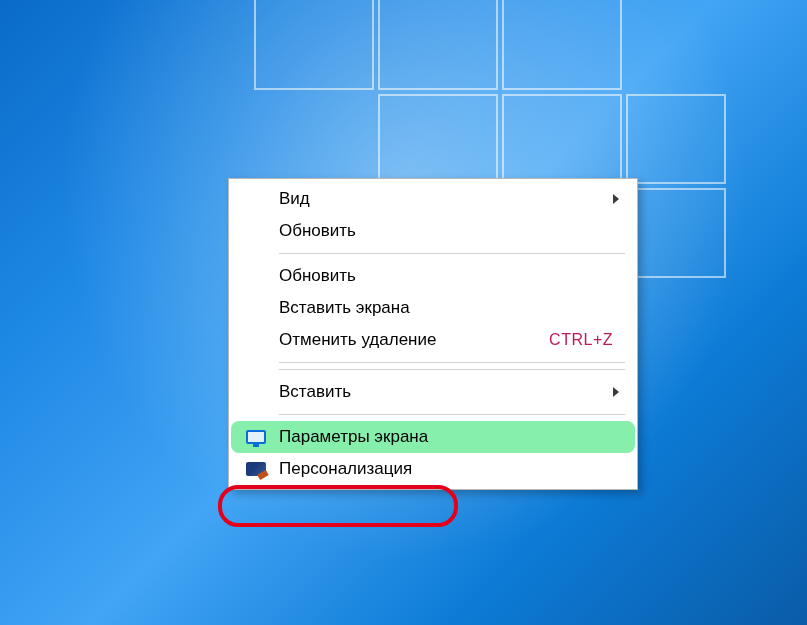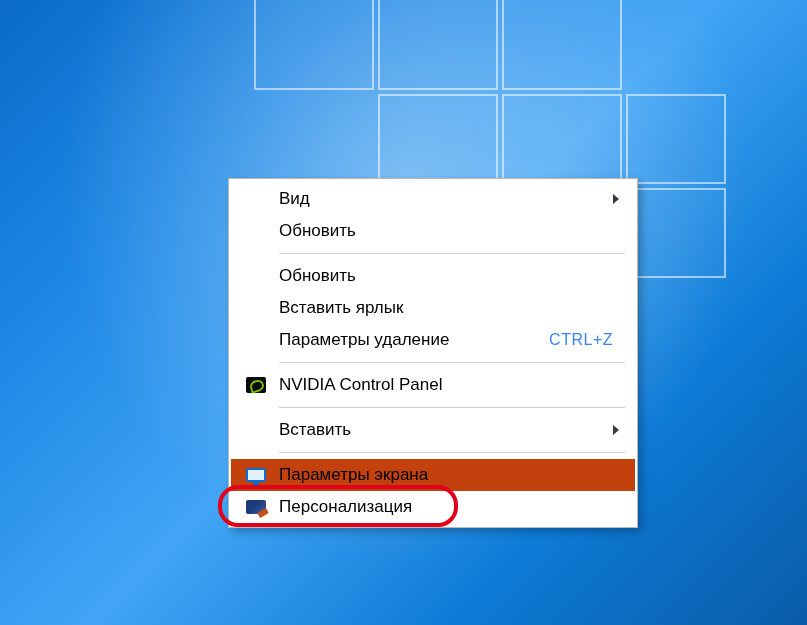--- a/index.html
+++ b/index.html
@@ -45,41 +45,42 @@
     }
     .menu-item {
       display: flex;
       align-items: center;
       height: 32px;
       padding: 0 12px 0 48px;
       position: relative;
       white-space: nowrap;
     }
     .menu-item.hovered {
-      background: #c2410c;
+      background: #86efac;
+      border-radius: 8px;
     }
     .menu-sep {
       height: 1px;
       background: #d0d0d0;
       margin: 6px 10px 6px 48px;
     }
     .arrow {
       position: absolute;
       right: 16px;
       top: 50%;
       transform: translateY(-50%);
       width: 0; height: 0;
       border-top: 5px solid transparent;
       border-bottom: 5px solid transparent;
       border-left: 6px solid #3a3a3a;
     }
     .shortcut {
       position: absolute;
       right: 22px;
-      color: #3b82f6;
+      color: #be185d;
       font-size: 16px;
       letter-spacing: 0.5px;
     }
     .icon-slot {
       position: absolute;
       left: 14px;
       top: 50%;
       transform: translateY(-50%);
       width: 22px;
       height: 18px;
@@ -165,35 +166,29 @@
   <div class="menu-item">
     <span>Обновить</span>
   </div>
 
   <div class="menu-sep"></div>
 
   <div class="menu-item">
     <span>Обновить</span>
   </div>
   <div class="menu-item">
-    <span>Вставить ярлык</span>
-  </div>
-  <div class="menu-item">
-    <span>Параметры удаление</span>
+    <span>Вставить экрана</span>
+  </div>
+  <div class="menu-item">
+    <span>Отменить удаление</span>
     <span class="shortcut">CTRL+Z</span>
   </div>
 
   <div class="menu-sep"></div>
 
-  <div class="menu-item">
-    <span class="icon-slot">
-        <span class="nvidia-icon"></span>
-      </span>
-    <span>NVIDIA Control Panel</span>
-  </div>
 
   <div class="menu-sep"></div>
 
   <div class="menu-item">
     <span>Вставить</span>
     <span class="arrow"></span>
   </div>
 
   <div class="menu-sep"></div>
 

